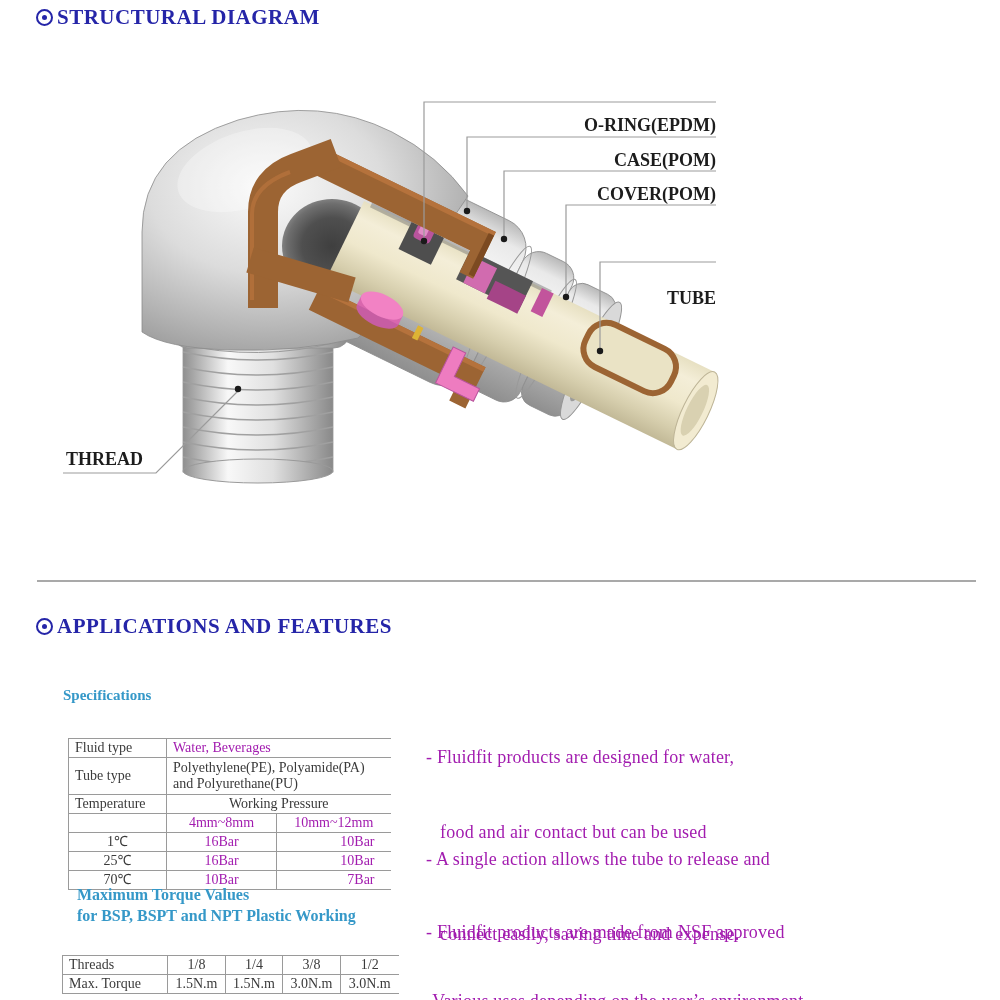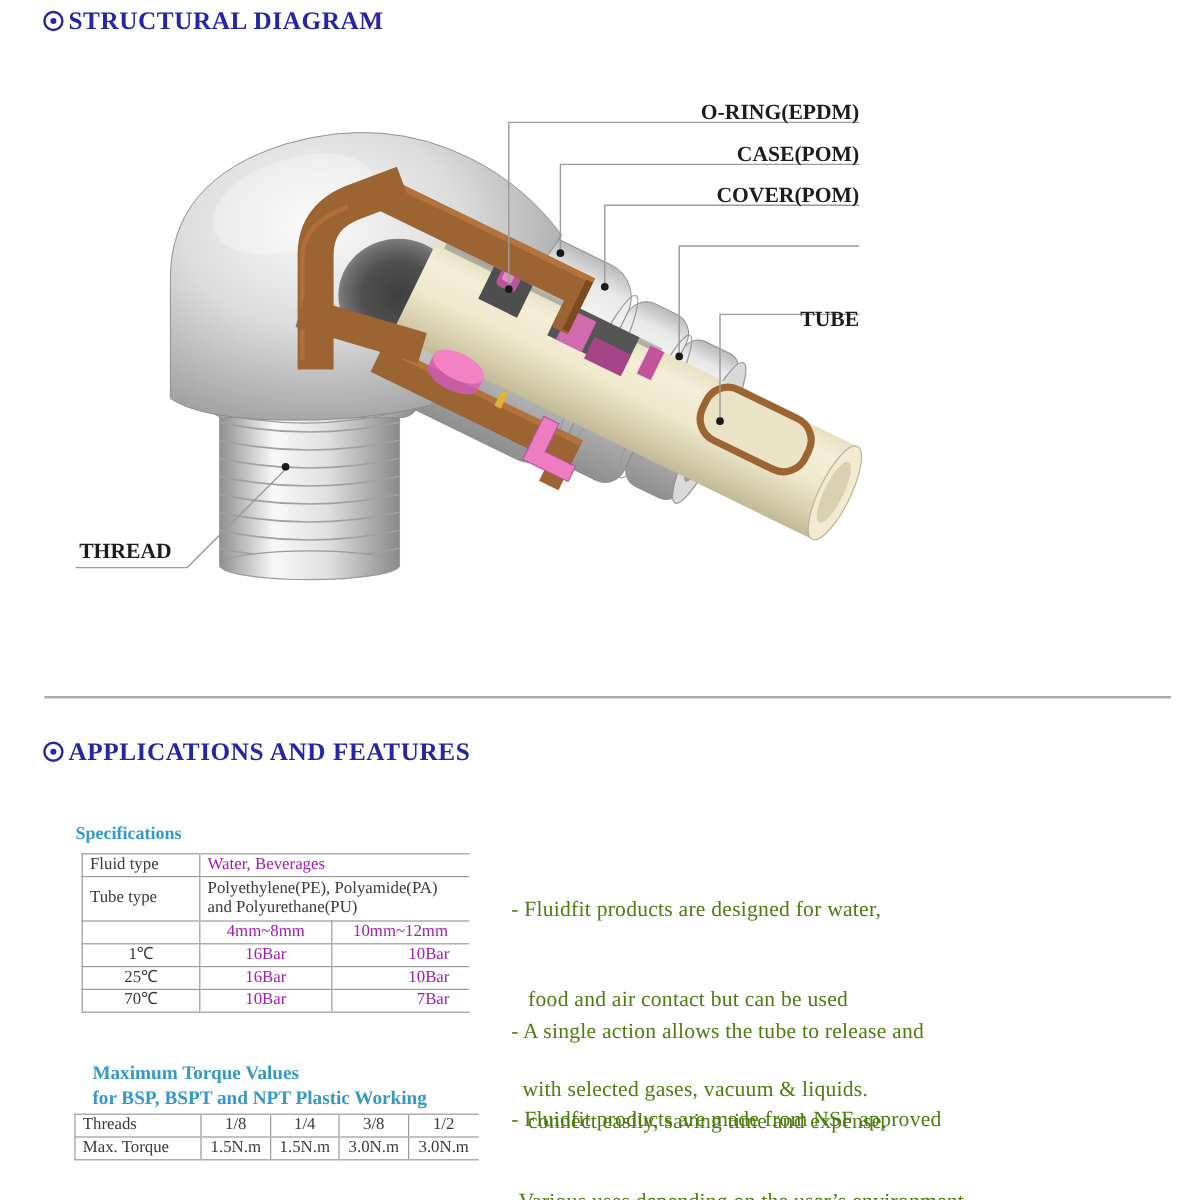--- a/index.html
+++ b/index.html
@@ -5,32 +5,32 @@
   html,body{margin:0;padding:0;background:#fff;}
   #page{position:relative;width:1000px;height:1000px;background:#ffffff;overflow:hidden;
         font-family:Liberation Serif, serif;}
   .hdr{position:absolute;display:flex;align-items:center;gap:4px;color:#2525a8;
        font-weight:bold;font-size:21px;letter-spacing:.5px;white-space:nowrap;}
   .bullseye{display:inline-block;width:13px;height:13px;border:2.5px solid #2525a8;
        border-radius:50%;position:relative;flex:none;}
   .bullseye::after{content:"";position:absolute;left:50%;top:50%;width:5px;height:5px;
        margin:-2.5px 0 0 -2.5px;border-radius:50%;background:#2525a8;}
   .dlabel{position:absolute;font-weight:bold;font-size:18px;color:#1c1c1c;white-space:nowrap;}
-  .dlabel.rt{right:284px;text-align:center;}
+  .dlabel.rt{right:284px;text-align:center;margin-top:32px;}
   .divider{position:absolute;left:37px;top:580px;width:939px;height:2px;background:#a9a9a9;}
   .subtitle{position:absolute;color:#3598c8;font-weight:bold;font-size:15px;white-space:nowrap;}
   .subtitle2{position:absolute;color:#3598c8;font-weight:bold;font-size:16px;line-height:21px;white-space:nowrap;}
-  table.spec{position:absolute;border-collapse:collapse;table-layout:fixed;}
+  table.spec{position:absolute;border-collapse:collapse;table-layout:fixed;margin-top:27px;}
   table.spec td{border:1px solid #9a9a9a;border-right:none;font-size:14px;color:#3a3a3a;
        padding:1px 6px;line-height:16px;}
   table.spec td:last-child{border-right:none;}
   table.spec td.cy{color:#a21caf;}
   table.spec td.c{text-align:center;}
   table.spec td.r{text-align:right;padding-right:16px;}
-  .bullet{position:absolute;left:426px;font-size:18px;line-height:25px;color:#4d7c0f;
+  .bullet{position:absolute;left:426px;font-size:18px;line-height:25px;color:#a21caf;
        letter-spacing:.2px;white-space:pre;}
 </style>
 </head>
 <body>
 
 <div id="page">
 
   <div class="hdr" style="left:36px;top:5px">
     <span class="bullseye"></span>
     <span>STRUCTURAL DIAGRAM</span>
@@ -184,20 +184,24 @@
     <tbody>
       <tr style="height:19px">
         <td>Fluid type</td>
         <td colspan="2" class="cy">Water, Beverages</td>
       </tr>
       <tr style="height:37px">
         <td>Tube type</td>
         <td colspan="2">Polyethylene(PE), Polyamide(PA) and Polyurethane(PU)</td>
       </tr>
       <tr style="height:19px">
+        <td>Temperature</td>
+        <td colspan="2" class="c">Working Pressure</td>
+      </tr>
+      <tr style="height:19px">
         <td></td>
         <td class="cy c">4mm~8mm</td>
         <td class="cy c">10mm~12mm</td>
       </tr>
       <tr style="height:18px">
         <td class="c">1℃</td>
         <td class="cy c">16Bar</td>
         <td class="cy r">10Bar</td>
       </tr>
       <tr style="height:18px">
@@ -239,21 +243,20 @@
         <td class="c">1.5N.m</td>
         <td class="c">3.0N.m</td>
         <td class="c">3.0N.m</td>
       </tr>
     </tbody>
   </table>
 
   <div class="bullet" style="top:695px">
     <div>- Fluidfit products are designed for water,</div>
     <div>   food and air contact but can be used</div>
-    <div>  with selected gases, vacuum &amp; liquids.</div>
   </div>
   <div class="bullet" style="top:797px">
     <div>- A single action allows the tube to release and</div>
     <div>   connect easily, saving time and expense.</div>
   </div>
   <div class="bullet" style="top:870px">
     <div>- Fluidfit products are made from NSF approved</div>
     <div>   non-toxic materials.</div>
   </div>
   <div class="bullet" style="top:939px">

